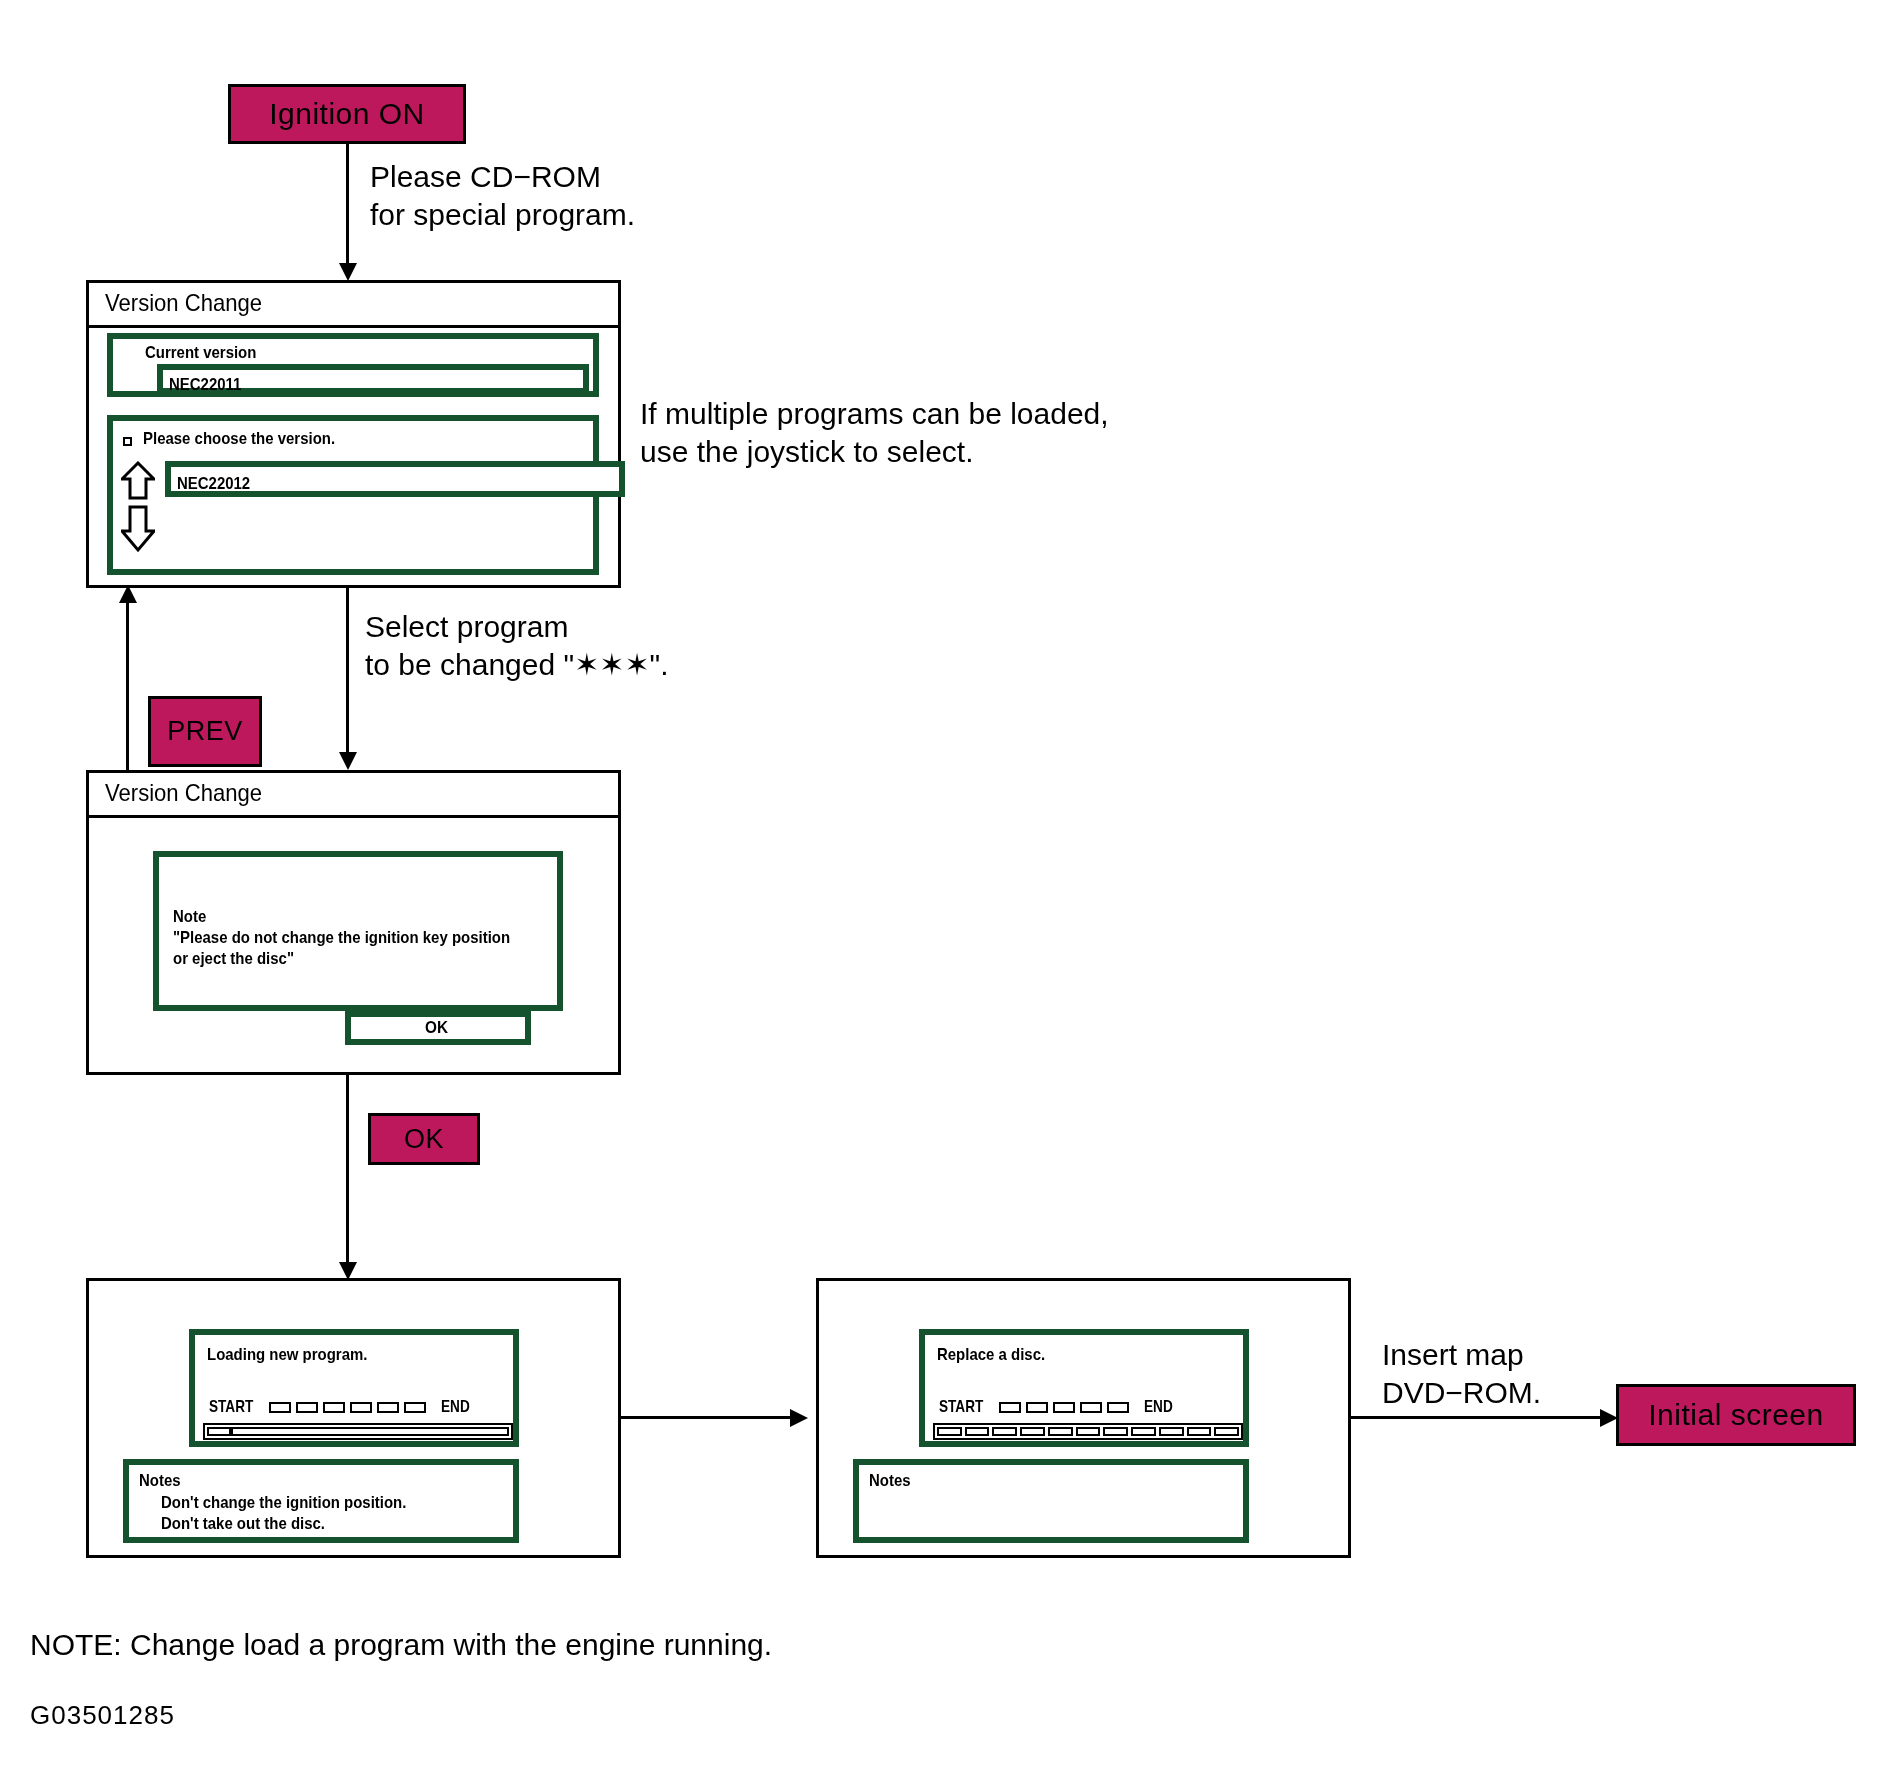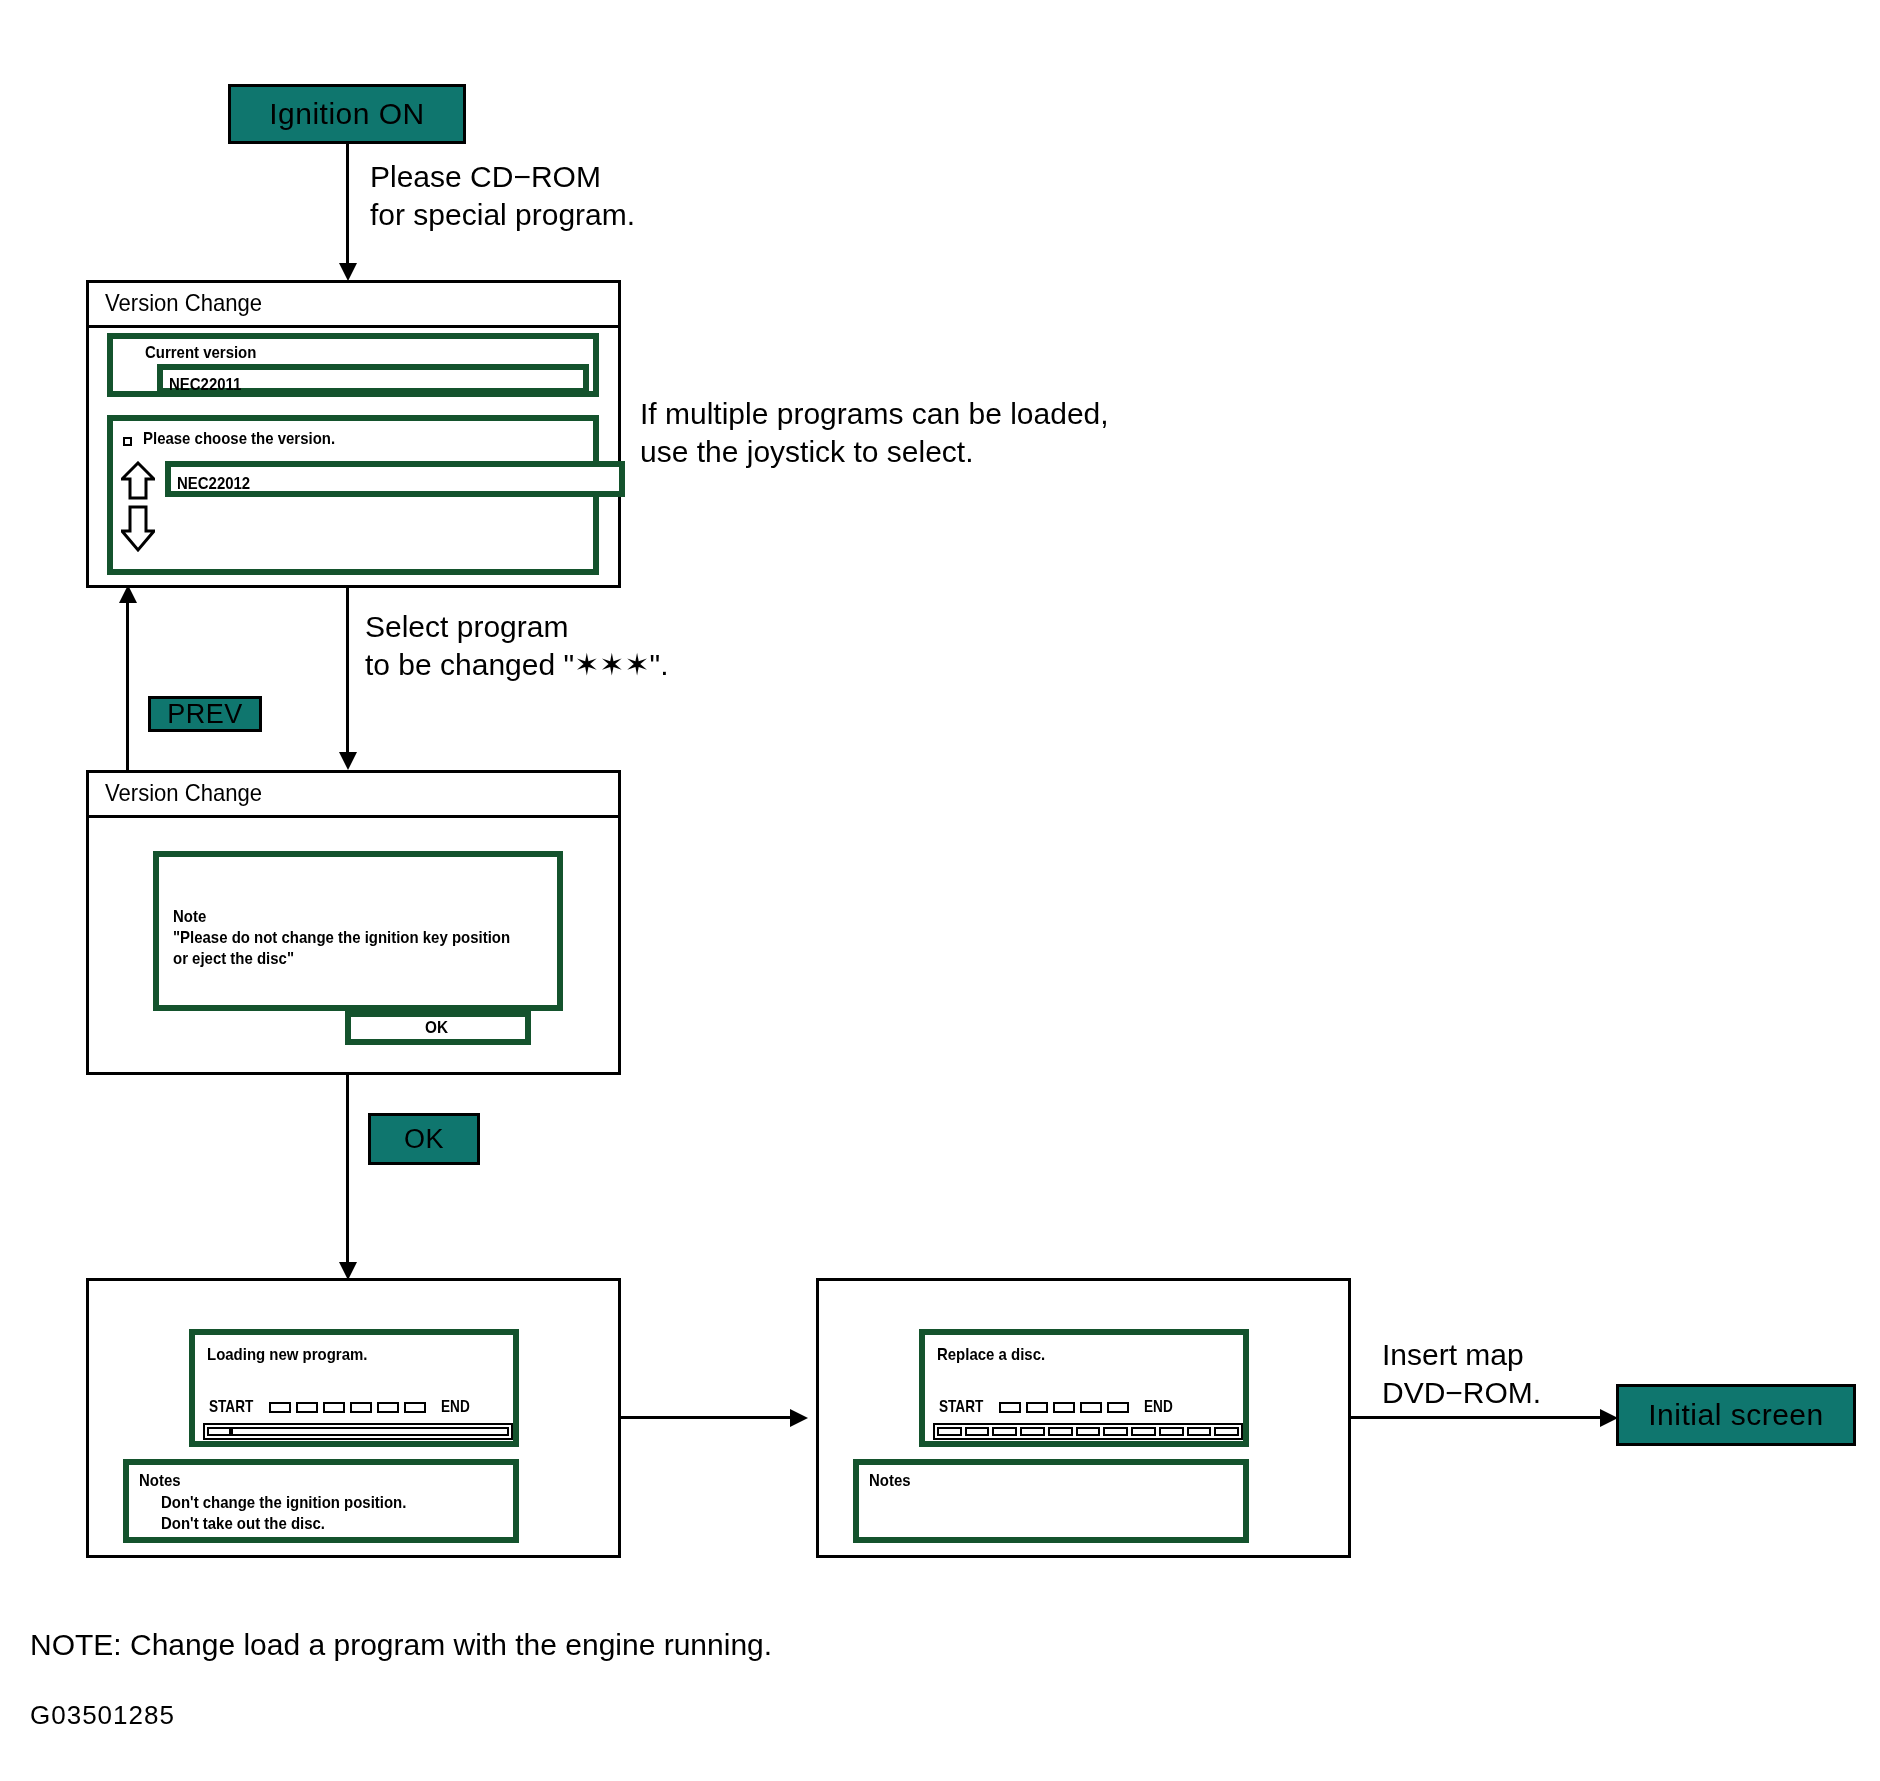--- a/index.html
+++ b/index.html
@@ -28,21 +28,21 @@
   }
   .thinbox {
     border: 6px solid #14532d;
     background: #fff;
     box-sizing: border-box;
   }
 
   
   .labelbox {
     border: 3px solid #000;
-    background: #0f766e;
+    background: #be185d;
     box-sizing: border-box;
     display: flex;
     align-items: center;
     justify-content: center;
     font-size: 30px;
     letter-spacing: 0.5px;
     white-space: nowrap;
   }
   .labelbox.small { font-size: 27px; }
 
@@ -179,21 +179,21 @@
     </div>
   </div>
 
   <div class="abs vline" style="left:346px; top:588px; width:3px; height:172px;"></div>
   <div class="abs arrow-down" style="left:339px; top:752px;"></div>
   <div class="abs flowtext" style="left:365px; top:608px; width:400px;">Select program
 to be changed "✶✶✶".</div>
 
   <div class="abs vline" style="left:126px; top:592px; width:3px; height:178px;"></div>
   <div class="abs arrow-up" style="left:119px; top:585px;"></div>
-  <div class="abs labelbox small" style="left:148px; top:696px; width:114px; height:36px;">
+  <div class="abs labelbox small" style="left:148px; top:696px; width:114px; height:71px;">
     <span>PREV</span>
   </div>
 
   <div class="abs flowtext" style="left:640px; top:395px; width:620px;">If multiple programs can be loaded,
 use the joystick to select.</div>
 
   <div class="abs box" style="left:86px; top:770px; width:535px; height:305px;">
     <div class="abs scr-title" style="left:16px; top:6px;">Version Change</div>
     <div class="abs hline" style="left:0px; top:42px; width:529px; height:3px;"></div>
 

